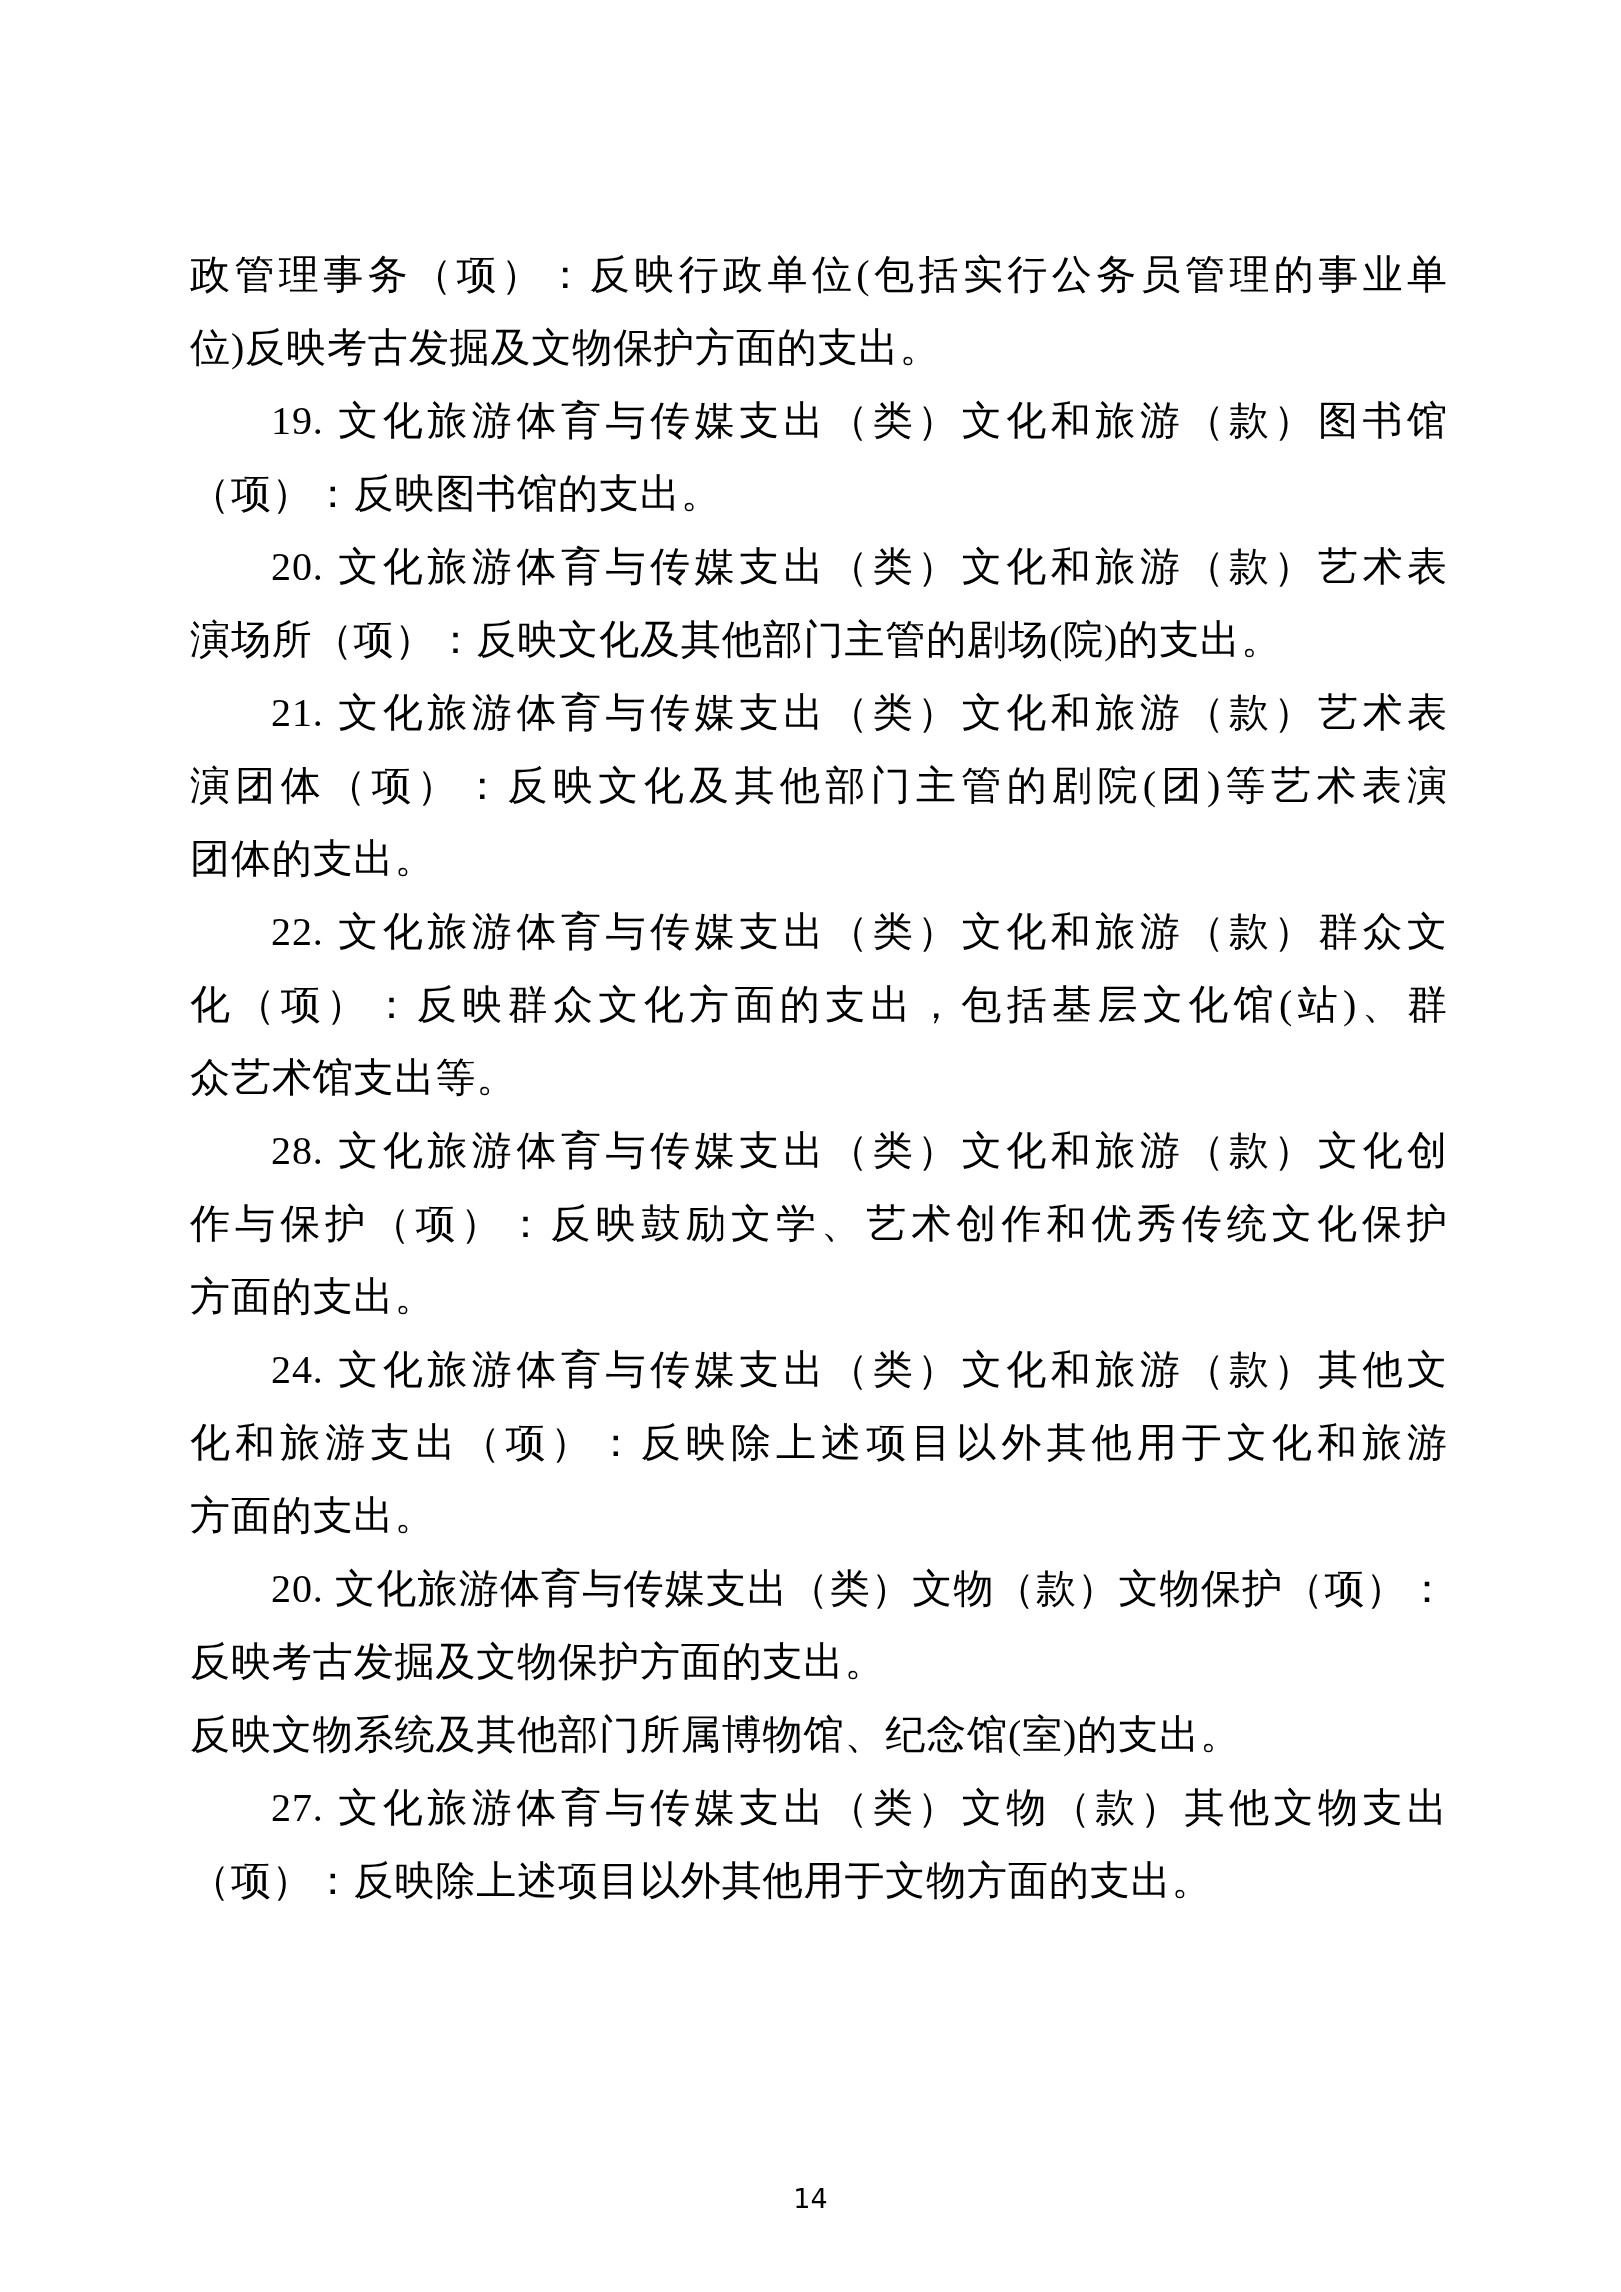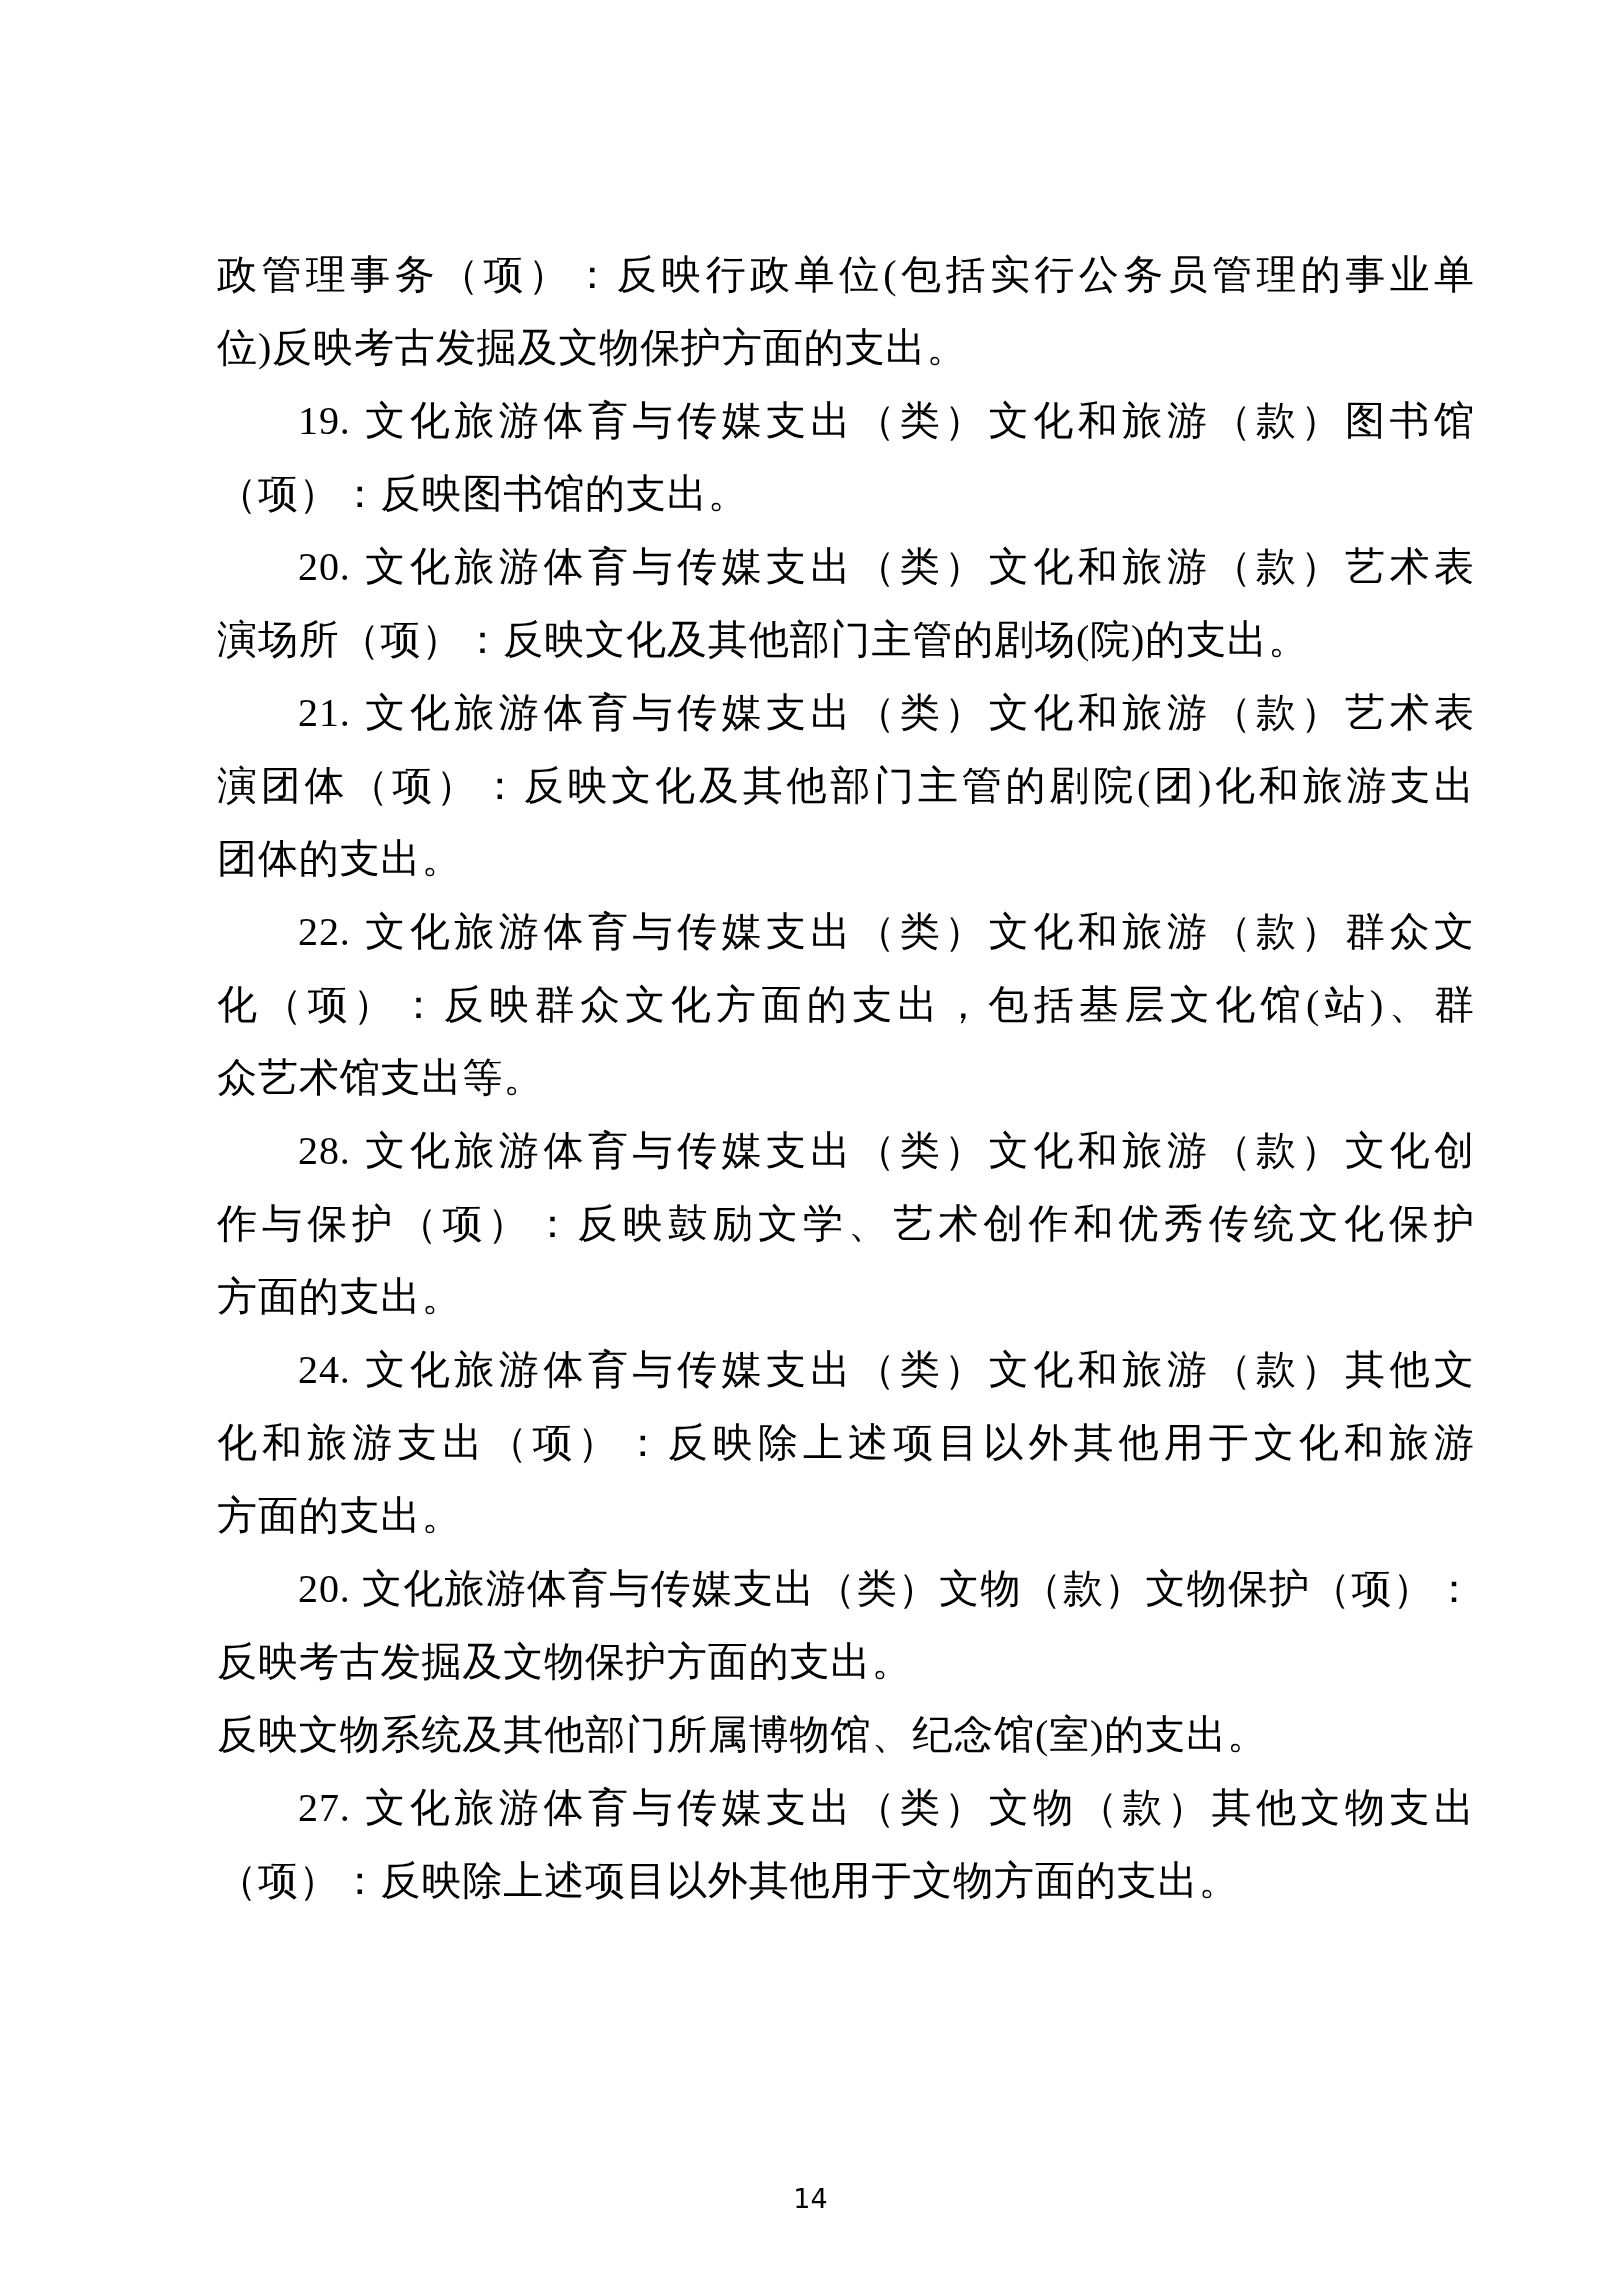--- a/index.html
+++ b/index.html
@@ -18,21 +18,21 @@
     position: absolute;
     left: 0;
     top: 0;
     width: 1621px;
     height: 2293px;
     background: #ffffff;
     overflow: hidden;
   }
   .content {
     position: absolute;
-    left: 217px;
+    left: 190px;
     top: 238px;
     width: 1258px;
   }
   .ln {
     font-size: 40px;
     line-height: 73px;
     height: 73px;
     letter-spacing: 0.9px;
     color: #000000;
   }
@@ -61,21 +61,21 @@
 
 <div class="page">
   <div class="content">
     <div class="ln j">政管理事务（项）：反映行政单位(包括实行公务员管理的事业单</div>
     <div class="ln">位)反映考古发掘及文物保护方面的支出。</div>
     <div class="ln ind j">19. 文化旅游体育与传媒支出（类）文化和旅游（款）图书馆</div>
     <div class="ln">（项）：反映图书馆的支出。</div>
     <div class="ln ind j">20. 文化旅游体育与传媒支出（类）文化和旅游（款）艺术表</div>
     <div class="ln">演场所（项）：反映文化及其他部门主管的剧场(院)的支出。</div>
     <div class="ln ind j">21. 文化旅游体育与传媒支出（类）文化和旅游（款）艺术表</div>
-    <div class="ln j">演团体（项）：反映文化及其他部门主管的剧院(团)化和旅游支出</div>
+    <div class="ln j">演团体（项）：反映文化及其他部门主管的剧院(团)等艺术表演</div>
     <div class="ln">团体的支出。</div>
     <div class="ln ind j">22. 文化旅游体育与传媒支出（类）文化和旅游（款）群众文</div>
     <div class="ln j">化（项）：反映群众文化方面的支出，包括基层文化馆(站)、群</div>
     <div class="ln">众艺术馆支出等。</div>
     <div class="ln ind j">28. 文化旅游体育与传媒支出（类）文化和旅游（款）文化创</div>
     <div class="ln j">作与保护（项）：反映鼓励文学、艺术创作和优秀传统文化保护</div>
     <div class="ln">方面的支出。</div>
     <div class="ln ind j">24. 文化旅游体育与传媒支出（类）文化和旅游（款）其他文</div>
     <div class="ln j">化和旅游支出（项）：反映除上述项目以外其他用于文化和旅游</div>
     <div class="ln">方面的支出。</div>

